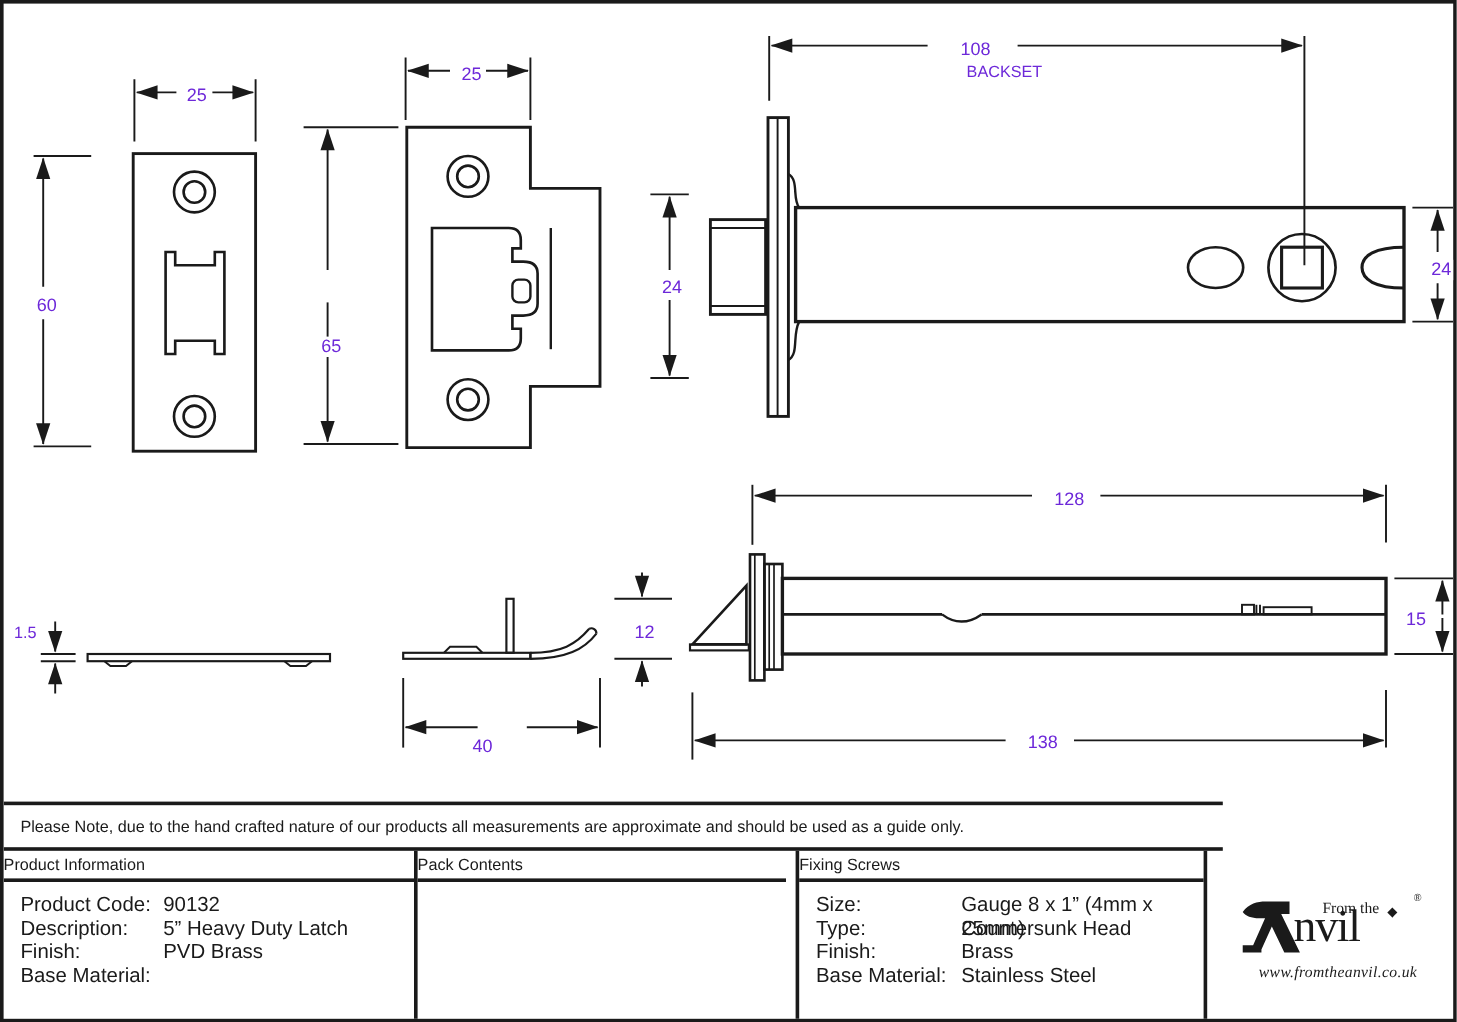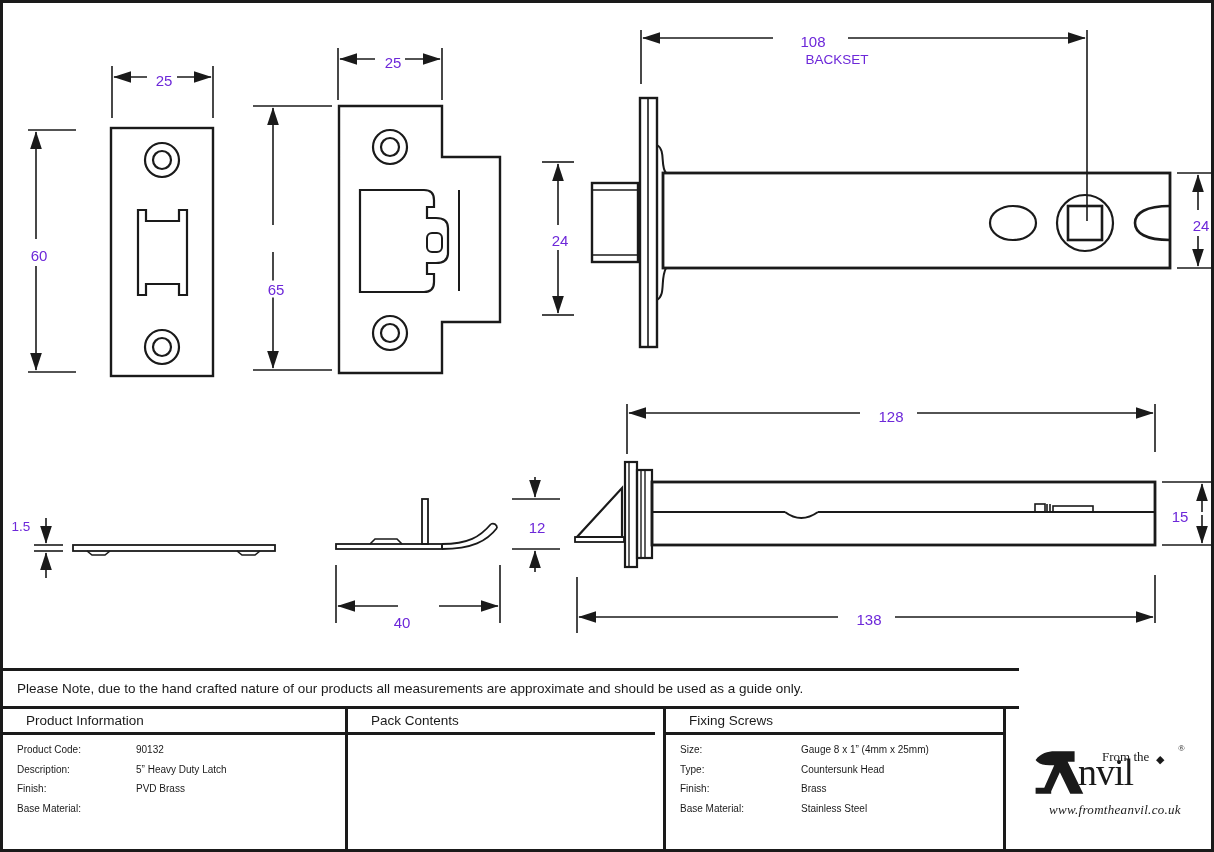--- a/index.html
+++ b/index.html
@@ -19,25 +19,25 @@
     position:absolute;left:0;top:665px;width:1016px;height:41px;
     border-top:3px solid #1a1a1a;border-bottom:3px solid #1a1a1a;
     box-sizing:border-box;display:flex;align-items:center;
     padding-left:14px;font-size:13.5px;
   }
   .tablezone{position:absolute;left:0;top:706px;width:1208px;height:143px;}
   .tcol{position:absolute;top:0;height:143px;box-sizing:border-box;}
   .tcol.bordered{border-left:3px solid #1a1a1a;}
   .thead{
     height:26px;box-sizing:border-box;border-bottom:3px solid #1a1a1a;
-    display:flex;align-items:center;padding-left:23px;
+    display:flex;align-items:center;padding-left:0;
     font-size:13.5px;
   }
   .trows{padding:9px 0 0 14px;}
-  .trow{position:relative;height:19.5px;font-size:10px;}
+  .trow{position:relative;height:19.5px;font-size:17px;}
   .trow .val{position:absolute;left:103px;top:0;margin-left:16px;}
   .tcol3 .trow .val{left:105px;}
   .titem{height:19.5px;font-size:13px;}
   
   .logo-cell{position:relative;}
   .logo-wrap{position:absolute;left:0;top:0;width:100%;height:100%;}
   .logo-fromthe{position:absolute;left:96px;top:40px;font-family:"Liberation Serif",serif;font-size:13px;}
   .logo-diamond{position:absolute;left:150px;top:44px;font-size:11px;}
   .logo-reg{position:absolute;left:172px;top:34px;font-size:9px;font-family:"Liberation Serif",serif;}
   .logo-nvil{position:absolute;left:72px;top:44px;font-family:"Liberation Serif",serif;font-size:38px;line-height:1;letter-spacing:-1px;}

